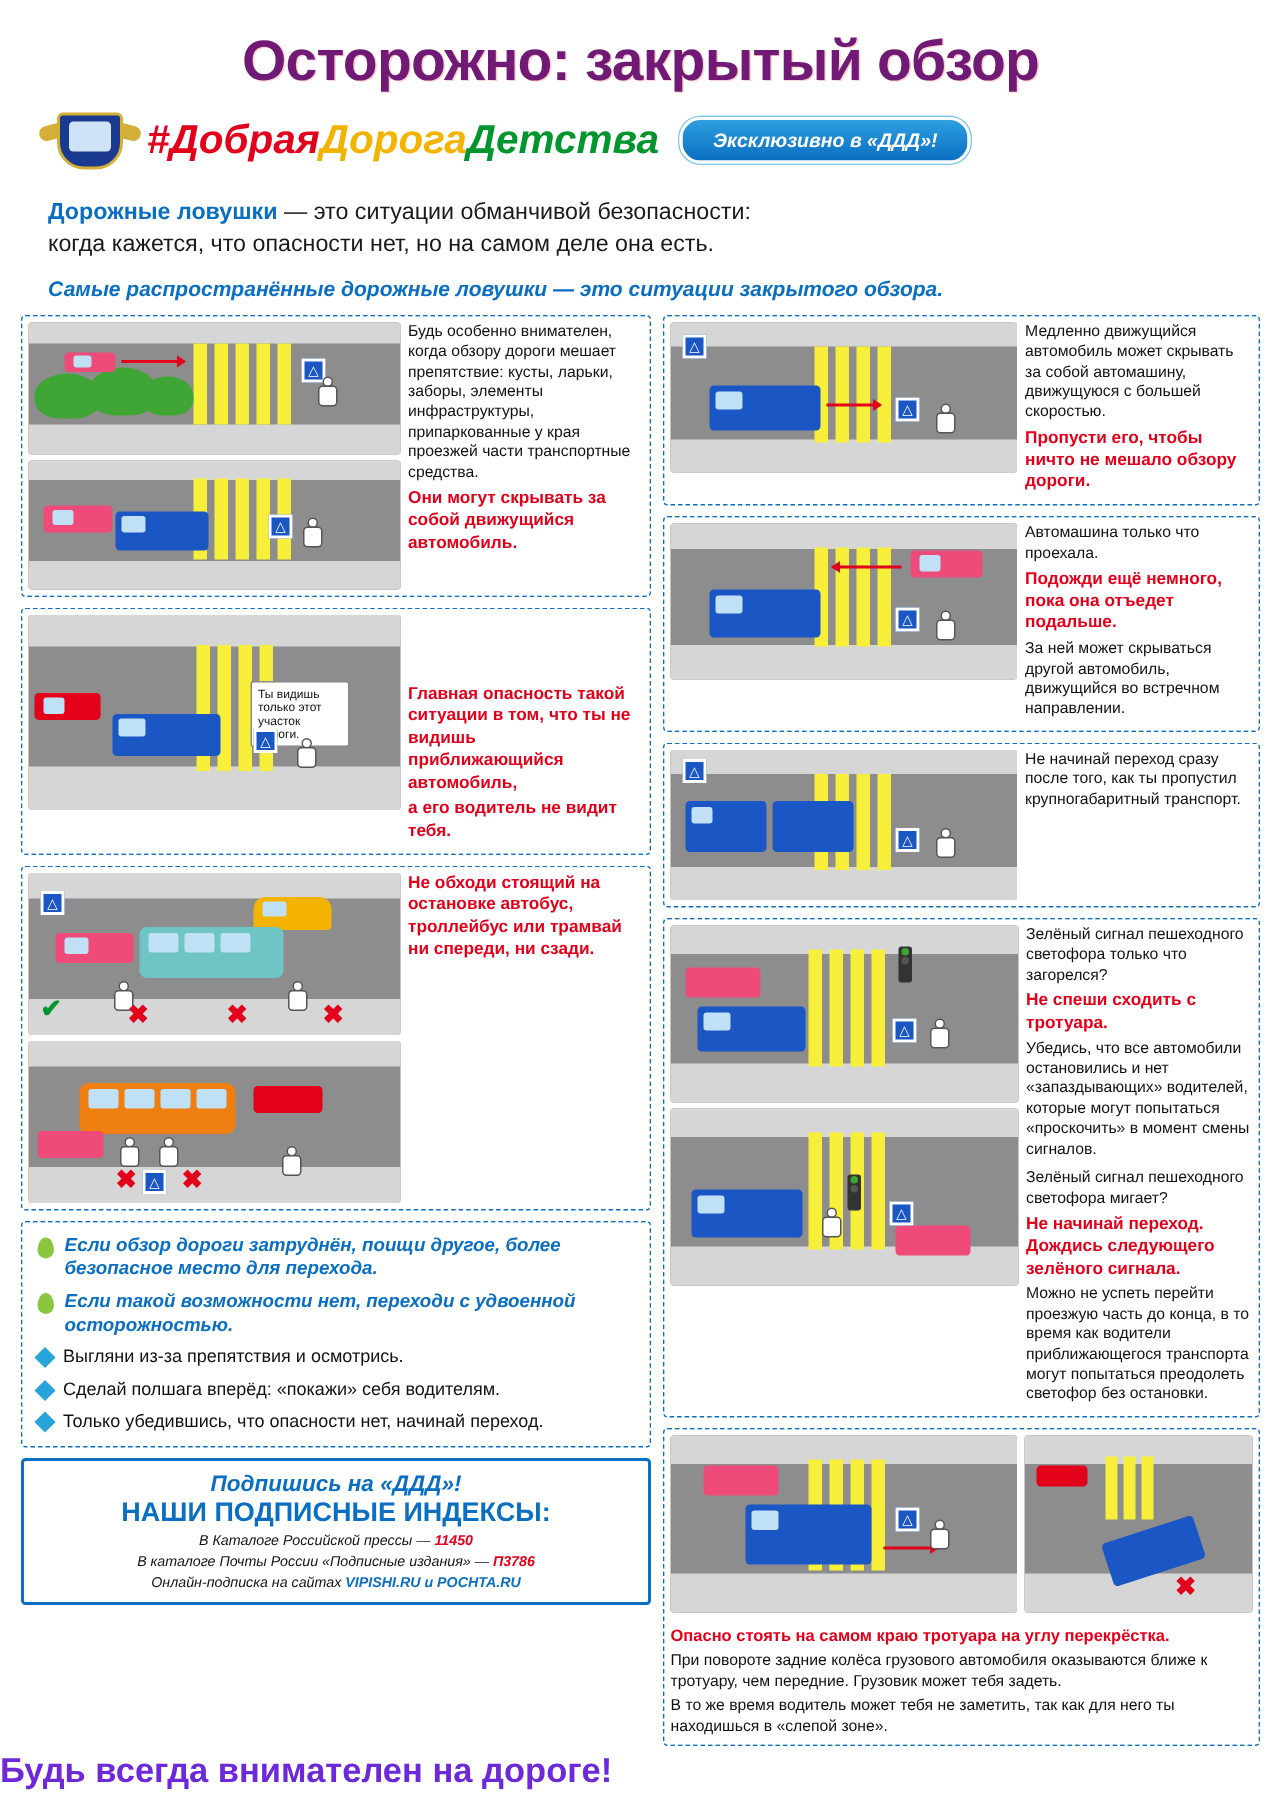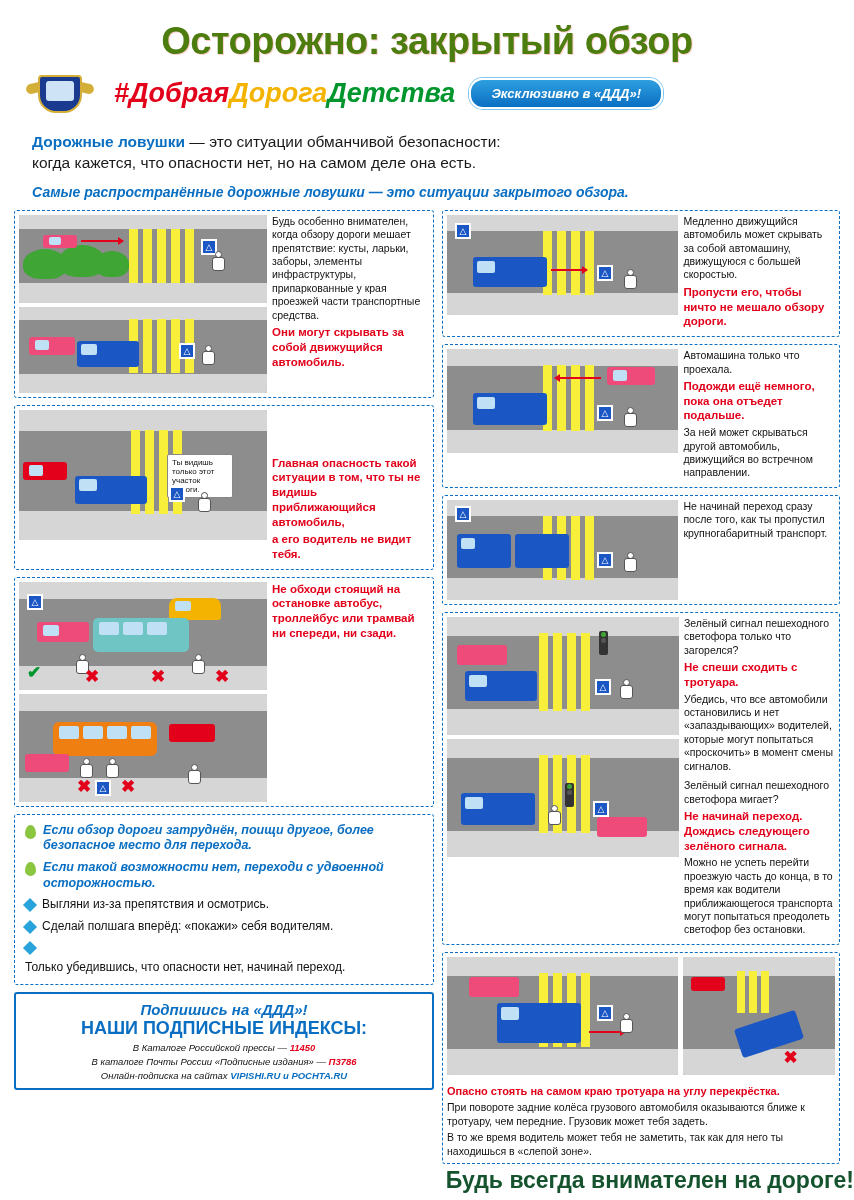--- a/index.html
+++ b/index.html
@@ -9,21 +9,21 @@
     font-family: "Liberation Sans", sans-serif;
     background: #ffffff;
     overflow: hidden;
     position: relative;
   }
   .page { width: 854px; height: 1200px; position: relative; padding: 8px 14px; }
 
   
   .main-title {
     text-align: center;
-    color: #4d7c0f;
+    color: #701a75;
     font-size: 38px;
     font-weight: bold;
     letter-spacing: -0.5px;
     line-height: 1.05;
     margin-top: 14px;
     text-shadow: 1px 1px 0 #ffd0d0;
   }
   .logo-row {
     display: flex;
     align-items: center;
@@ -49,21 +49,21 @@
     background: #d4af37; border-radius: 6px;
   }
   .emblem .wing-l { left: -6px; transform: rotate(-14deg); }
   .emblem .wing-r { right: -6px; transform: rotate(14deg); }
   .emblem .inner {
     position: absolute; left: 14px; top: 10px;
     width: 28px; height: 20px; background: #cfe3f7; border-radius: 3px;
   }
   .brand {
     font-size: 27px; font-weight: bold; font-style: italic;
-    margin-left: 26px; white-space: nowrap;
+    margin-left: 10px; white-space: nowrap;
   }
   .brand .hash { color: #e2001a; }
   .brand .w1 { color: #e2001a; }
   .brand .w2 { color: #f5b301; }
   .brand .w3 { color: #00962d; }
   .excl-banner {
     margin-left: 14px;
     background: linear-gradient(to bottom, #2e9fe0, #0a6fc2);
     color: #ffffff;
     font-size: 13px; font-weight: bold; font-style: italic;
@@ -164,21 +164,21 @@
   .sub-t2 { color: #0a6fc2; font-size: 18px; font-weight: bold; }
   .sub-l { font-size: 9.5px; font-style: italic; color: #111; margin-top: 3px; }
   .sub-l b { color: #e2001a; }
   .sub-l .site { color: #0a6fc2; font-weight: bold; }
 
   .right-note { font-size: 10.5px; line-height: 1.3; color: #111; margin-top: 4px; }
   .right-note .warn { color: #e2001a; font-weight: bold; font-size: 11px; }
 
   .footer {
     position: absolute; left: 0; right: 0; bottom: 6px;
-    text-align: right; color: #14532d; font-size: 23px; font-weight: bold;
+    text-align: left; color: #6d28d9; font-size: 23px; font-weight: bold;
   }
 </style>
 </head>
 <body>
 
 <div class="page">
 
   <div class="main-title">Осторожно: закрытый обзор</div>
 
   <div class="logo-row">
@@ -347,21 +347,21 @@
           <div class="tip-bold">Если такой возможности нет, переходи с удвоенной осторожностью.</div>
         </div>
         <div class="tip-row">
           <div class="bullet-diamond"></div>
           <div class="tip-plain">Выгляни из-за препятствия и осмотрись.</div>
         </div>
         <div class="tip-row">
           <div class="bullet-diamond"></div>
           <div class="tip-plain">Сделай полшага вперёд: «покажи» себя водителям.</div>
         </div>
-        <div class="tip-row" style="margin-bottom:0;flex-direction:column;">
+        <div class="tip-row" style="margin-bottom:0;">
           <div class="bullet-diamond"></div>
           <div class="tip-plain">Только убедившись, что опасности нет, начинай переход.</div>
         </div>
       </div>
 
       <div class="subscribe">
         <div class="sub-t1">Подпишись на «ДДД»!</div>
         <div class="sub-t2">НАШИ ПОДПИСНЫЕ ИНДЕКСЫ:</div>
         <div class="sub-l">
           <span>В Каталоге Российской прессы — </span><b>11450</b>

